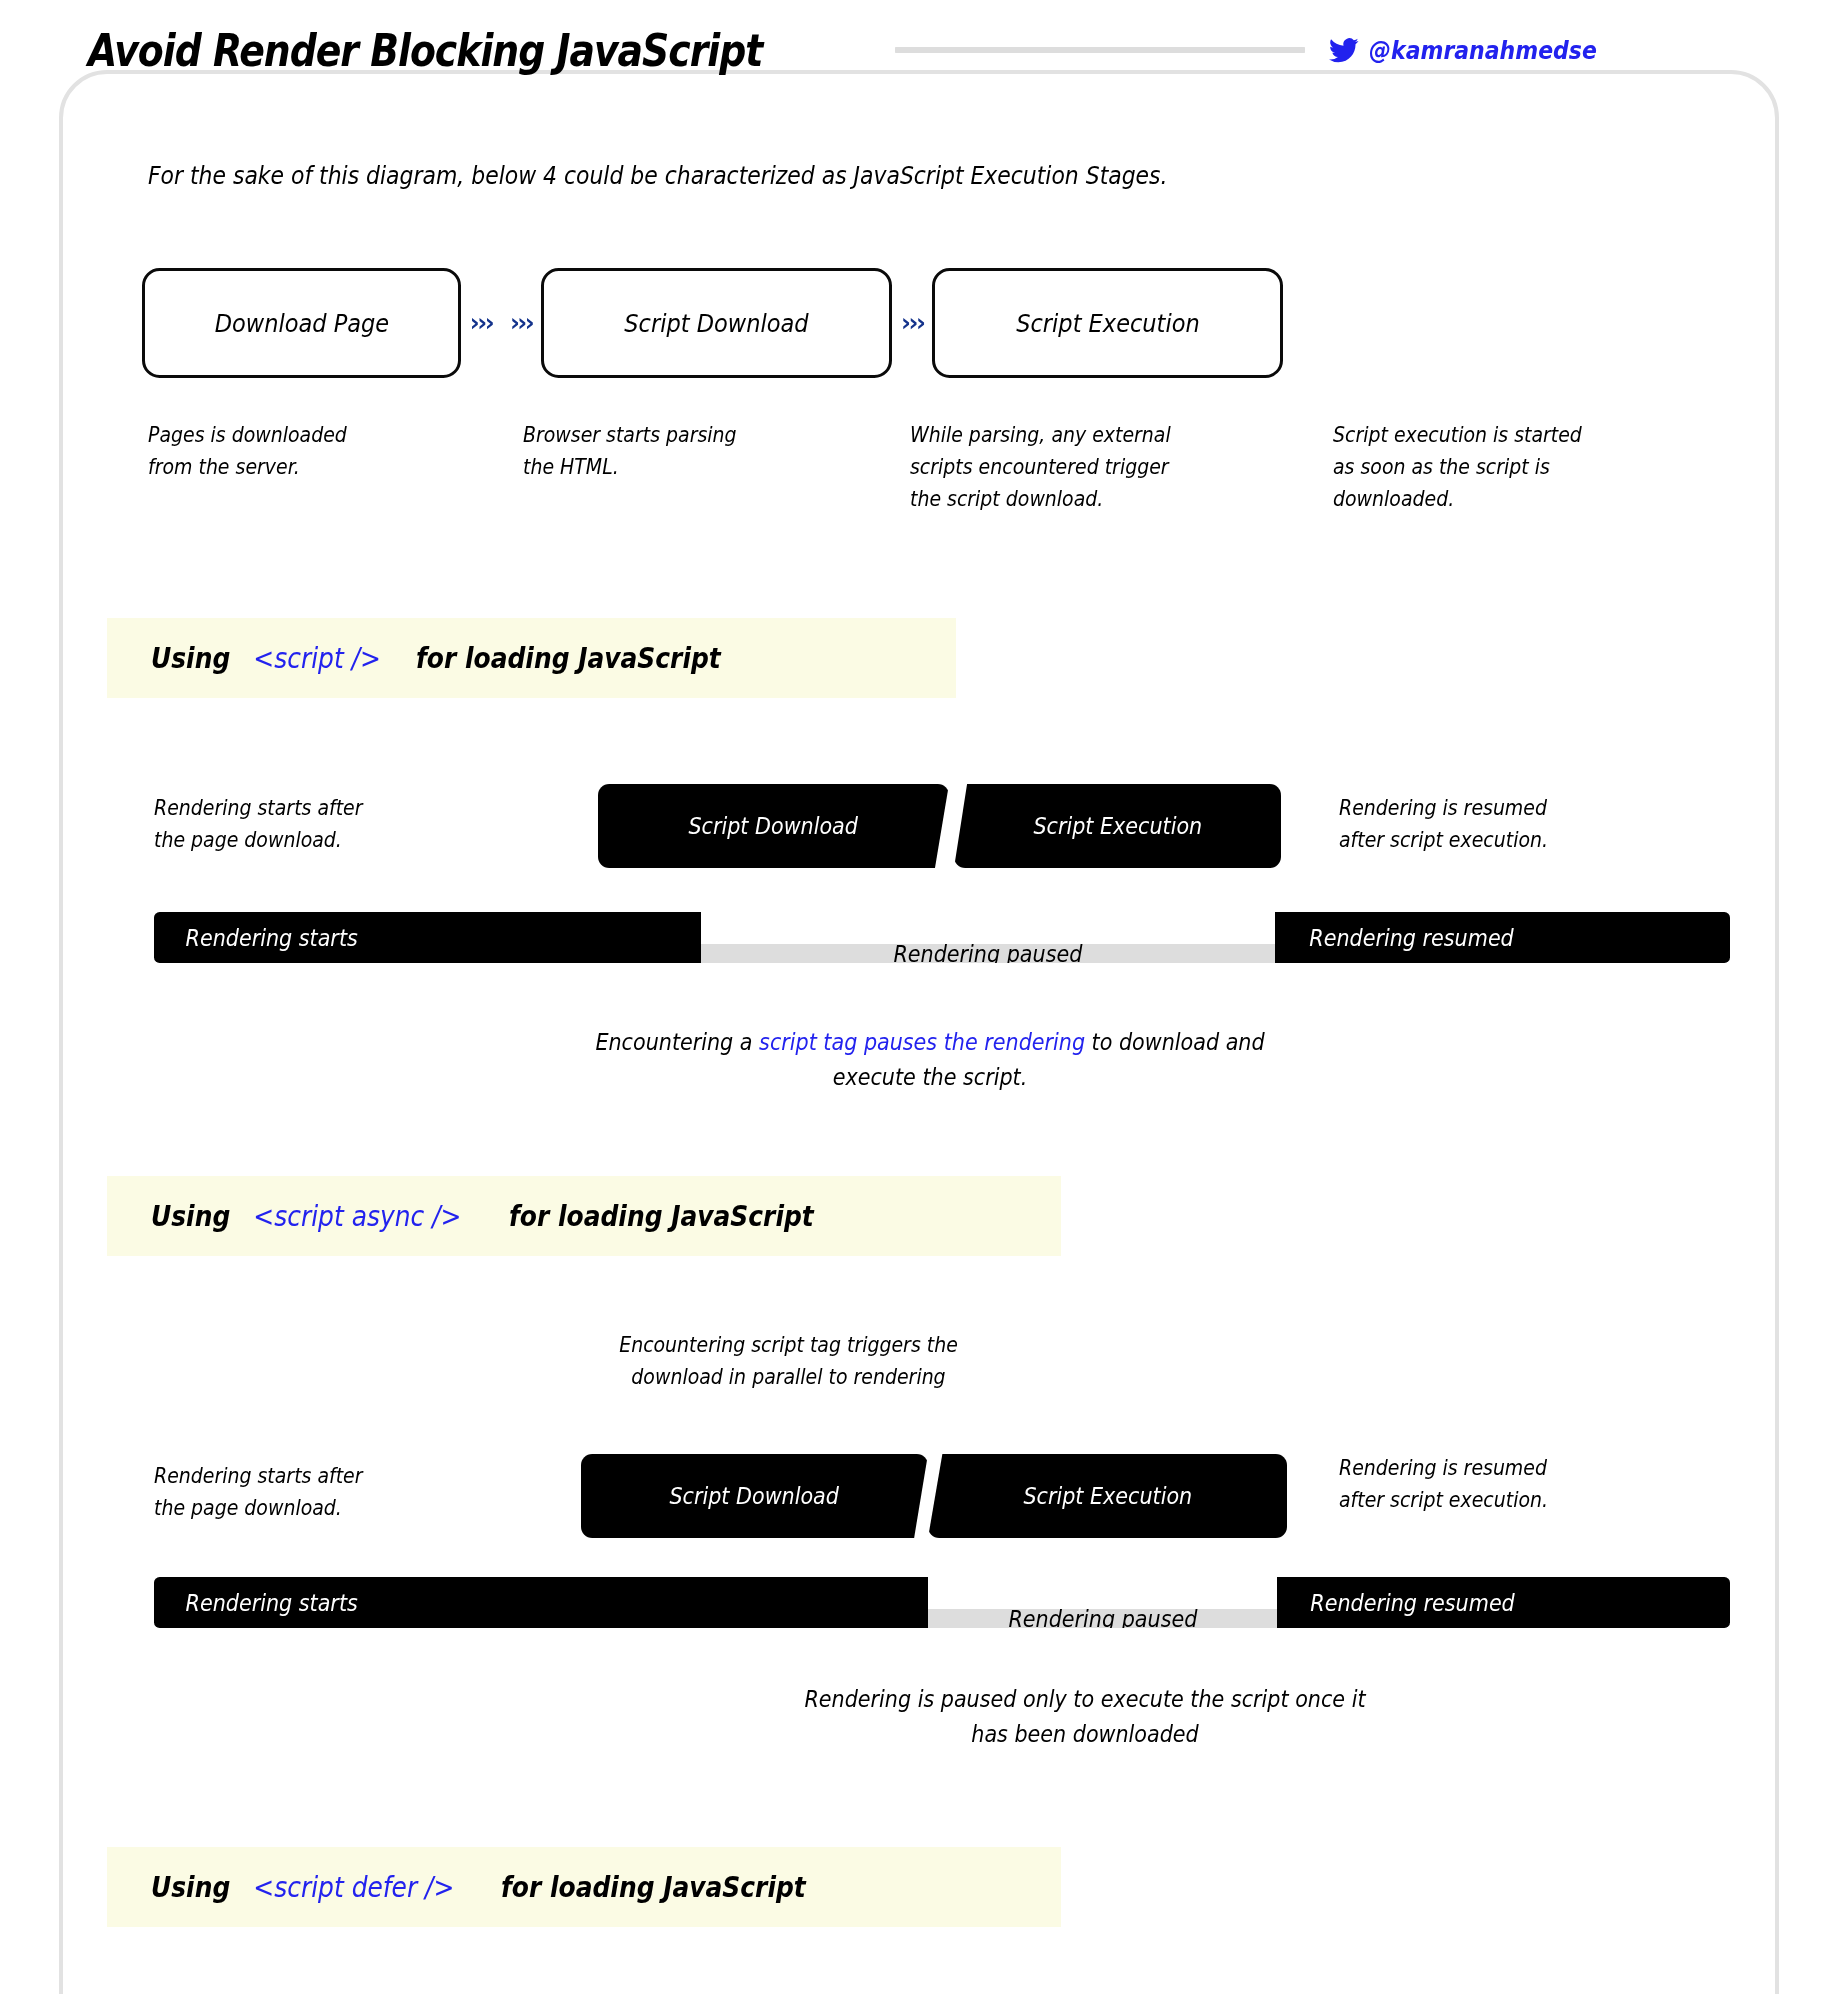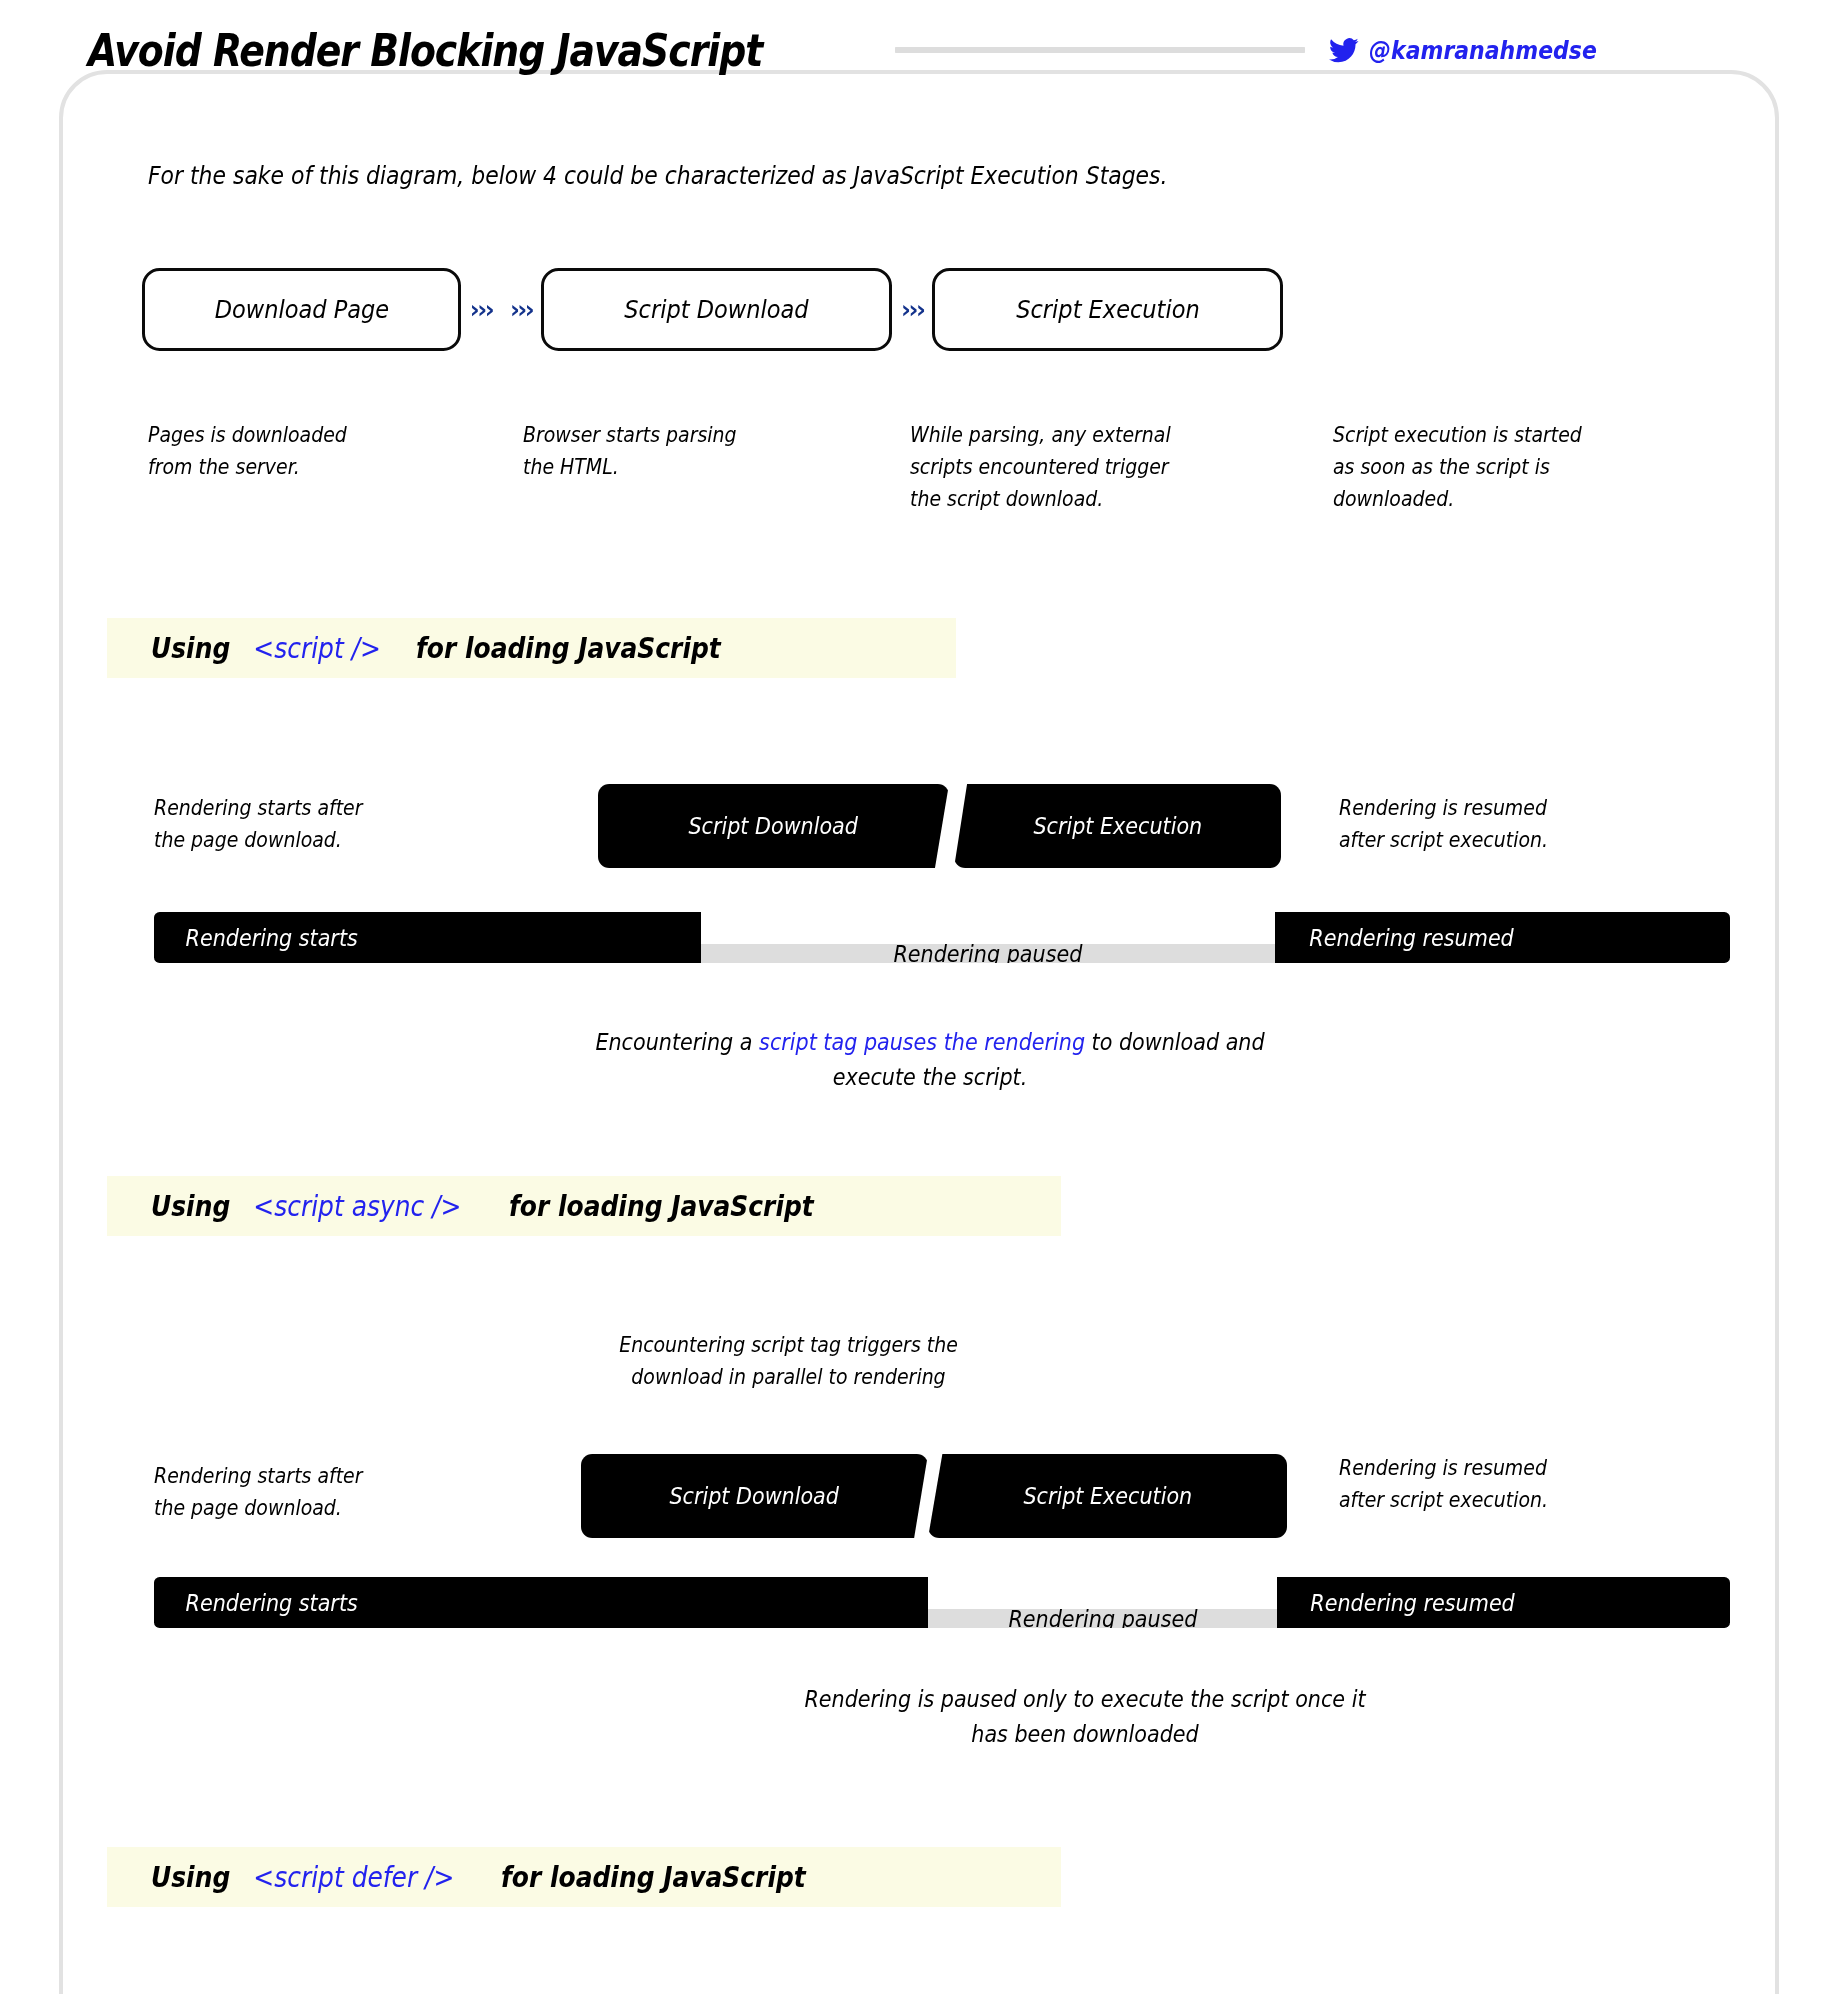--- a/index.html
+++ b/index.html
@@ -92,21 +92,21 @@
     position: absolute;
     left: 142px;
     top: 268px;
     width: 1580px;
     display: flex;
     align-items: center;
   }
   .stage-box {
     border: 3.2px solid #0a0a0a;
     border-radius: 17.6px;
-    height: 83px;
+    height: 110px;
     display: flex;
     align-items: center;
     justify-content: center;
     box-sizing: border-box;
     background: #fff;
   }
   .stage-box span {
     font-family: "DejaVu Sans", sans-serif;
     font-style: italic;
     font-size: 25px;
@@ -140,21 +140,21 @@
     color: #000;
     transform: scaleX(0.88);
     transform-origin: left top;
     white-space: pre-line;
   }
 
   
   .sec-head {
     position: absolute;
     background: #fbfbe4;
-    height: 60px;
+    height: 80px;
     display: flex;
     align-items: center;
     padding-left: 44px;
     box-sizing: border-box;
     white-space: nowrap;
   }
   .sec-head .kw {
     font-family: "DejaVu Sans", sans-serif;
     font-weight: bold;
     font-style: italic;

